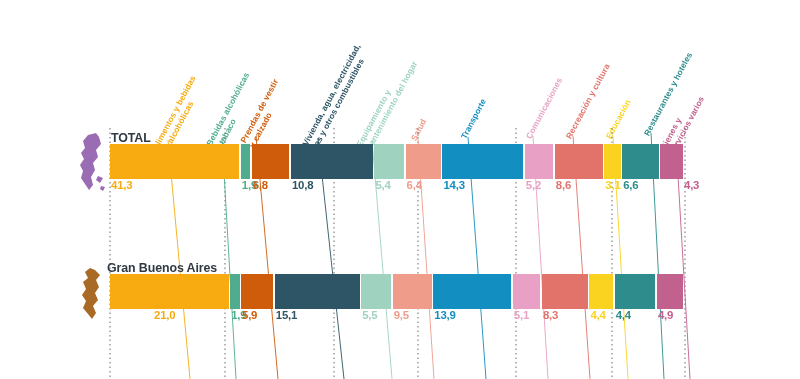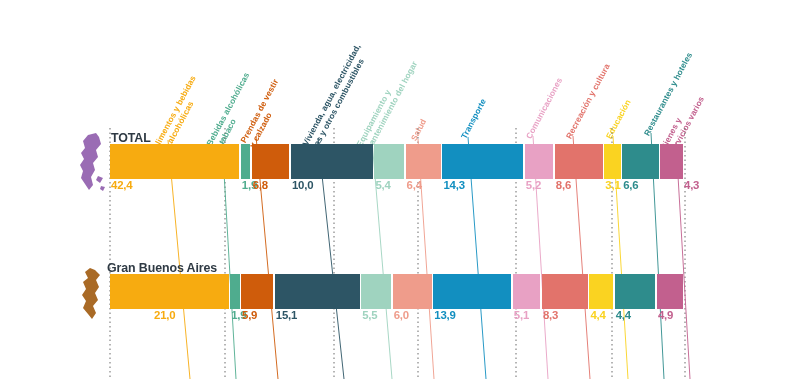--- a/index.html
+++ b/index.html
@@ -91,24 +91,24 @@
     </svg>
 
   <div id="rows">
       <div class="bar-group" style="top: 0px;">
         <div class="map-icon" style="left: 76px; top: 132px;"><svg width="34" height="62" viewBox="0 0 34 62">
             <path fill="#9a6cb4" d="M20 1 L12 3 L7 9 L9 16 L5 21 L8 27 L4 33 L7 39 L5 46 L9 52 L13 58 L17 53 L15 45 L19 38 L17 31 L22 25 L20 18 L25 12 L23 5 Z"></path>
             <path fill="#9a6cb4" d="M22 44 l5 2 -3 5 -4 -3 Z"></path>
             <path fill="#9a6cb4" d="M25 54 l4 1 -2 4 -3 -2 Z"></path>
           </svg></div>
         <div class="row-title" style="left: 111px; top: 131px;">TOTAL</div>
-        <div class="val" style="color: rgb(247, 171, 16); left: 111px; top: 179px;">42,4</div>
+        <div class="val" style="color: rgb(247, 171, 16); left: 111px; top: 179px;">41,3</div>
         <div class="val" style="color: rgb(79, 172, 142); left: 241.787px; top: 179px;">1,9</div>
         <div class="val" style="color: rgb(207, 92, 11); left: 252.733px; top: 179px;">6,8</div>
-        <div class="val" style="color: rgb(45, 85, 101); left: 291.912px; top: 179px;">10,0</div>
+        <div class="val" style="color: rgb(45, 85, 101); left: 291.912px; top: 179px;">10,8</div>
         <div class="val" style="color: rgb(159, 211, 191); left: 375.454px; top: 179px;">5,4</div>
         <div class="val" style="color: rgb(239, 156, 139); left: 406.566px; top: 179px;">6,4</div>
         <div class="val" style="color: rgb(18, 143, 192); left: 443.44px; top: 179px; text-align: center;">14,3</div>
         <div class="val" style="color: rgb(232, 161, 196); left: 525.83px; top: 179px;">5,2</div>
         <div class="val" style="color: rgb(226, 115, 107); left: 555.79px; top: 179px;">8,6</div>
         <div class="val" style="color: rgb(250, 211, 33); left: 605.339px; top: 179px;">3,1</div>
         <div class="val" style="color: rgb(46, 140, 140); left: 623.199px; top: 179px;">6,6</div>
         <div class="val" style="color: rgb(194, 96, 142); left: 684px; top: 179px;">4,3</div>
         <div class="bar" style="left: 110px; top: 144px; width: 575px;">
           <div class="seg" style="left: 0px; width: 129.287px; background: rgb(247, 171, 16);"></div>
@@ -128,21 +128,21 @@
       <div class="bar-group" style="top: 0px;">
         <div class="map-icon" style="left: 80px; top: 266px;"><svg width="26" height="56" viewBox="0 0 26 56">
             <path fill="#a96a26" d="M10 2 L5 6 L8 12 L3 16 L6 23 L2 29 L6 35 L3 42 L8 48 L12 53 L16 47 L13 40 L18 34 L15 27 L19 21 L16 14 L20 9 L15 4 Z"></path>
           </svg></div>
         <div class="row-title" style="left: 107px; top: 261px;">Gran Buenos Aires</div>
         <div class="val" style="color: rgb(247, 171, 16); left: 111px; top: 309px; margin-left: 43px;">21,0</div>
         <div class="val" style="color: rgb(79, 172, 142); left: 231.149px; top: 309px;">1,9</div>
         <div class="val" style="color: rgb(207, 92, 11); left: 242.02px; top: 309px;">5,9</div>
         <div class="val" style="color: rgb(45, 85, 101); left: 275.776px; top: 309px;">15,1</div>
         <div class="val" style="color: rgb(159, 211, 191); left: 362.169px; top: 309px;">5,5</div>
-        <div class="val" style="color: rgb(239, 156, 139); left: 393.637px; top: 309px;">6,0</div>
+        <div class="val" style="color: rgb(239, 156, 139); left: 393.637px; top: 309px;">9,5</div>
         <div class="val" style="color: rgb(18, 143, 192); left: 434.259px; top: 309px;">13,9</div>
         <div class="val" style="color: rgb(232, 161, 196); left: 513.786px; top: 309px;">5,1</div>
         <div class="val" style="color: rgb(226, 115, 107); left: 542.965px; top: 309px;">8,3</div>
         <div class="val" style="color: rgb(250, 211, 33); left: 590.453px; top: 309px; text-align: center;">4,4</div>
         <div class="val" style="color: rgb(46, 140, 140); left: 615.627px; top: 309px;">4,4</div>
         <div class="val" style="color: rgb(194, 96, 142); left: 657.965px; top: 309px;">4,9</div>
         <div class="bar" style="left: 110px; top: 274px; width: 575px;">
           <div class="seg" style="left: 0px; width: 118.649px; background: rgb(247, 171, 16);"></div>
           <div class="seg" style="left: 120.149px; width: 9.37065px; background: rgb(79, 172, 142);"></div>
           <div class="seg" style="left: 131.02px; width: 32.2562px; background: rgb(207, 92, 11);"></div>

